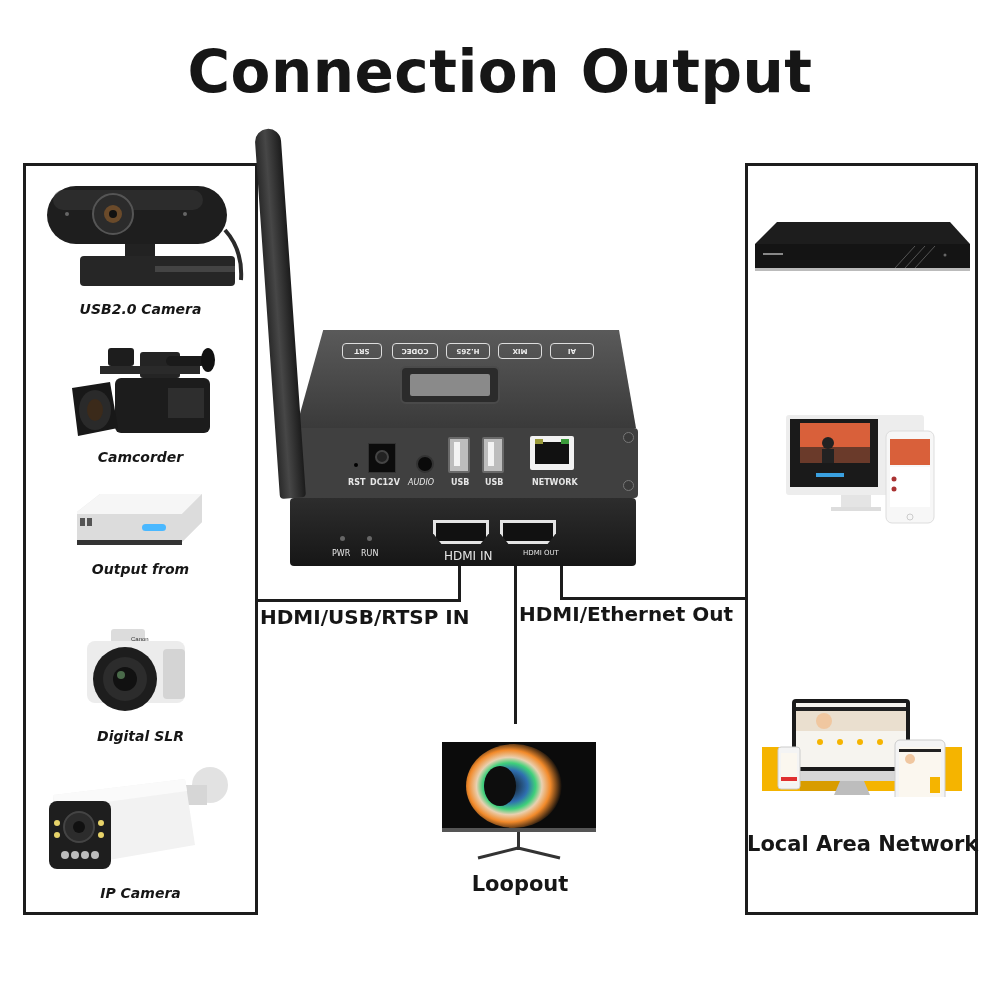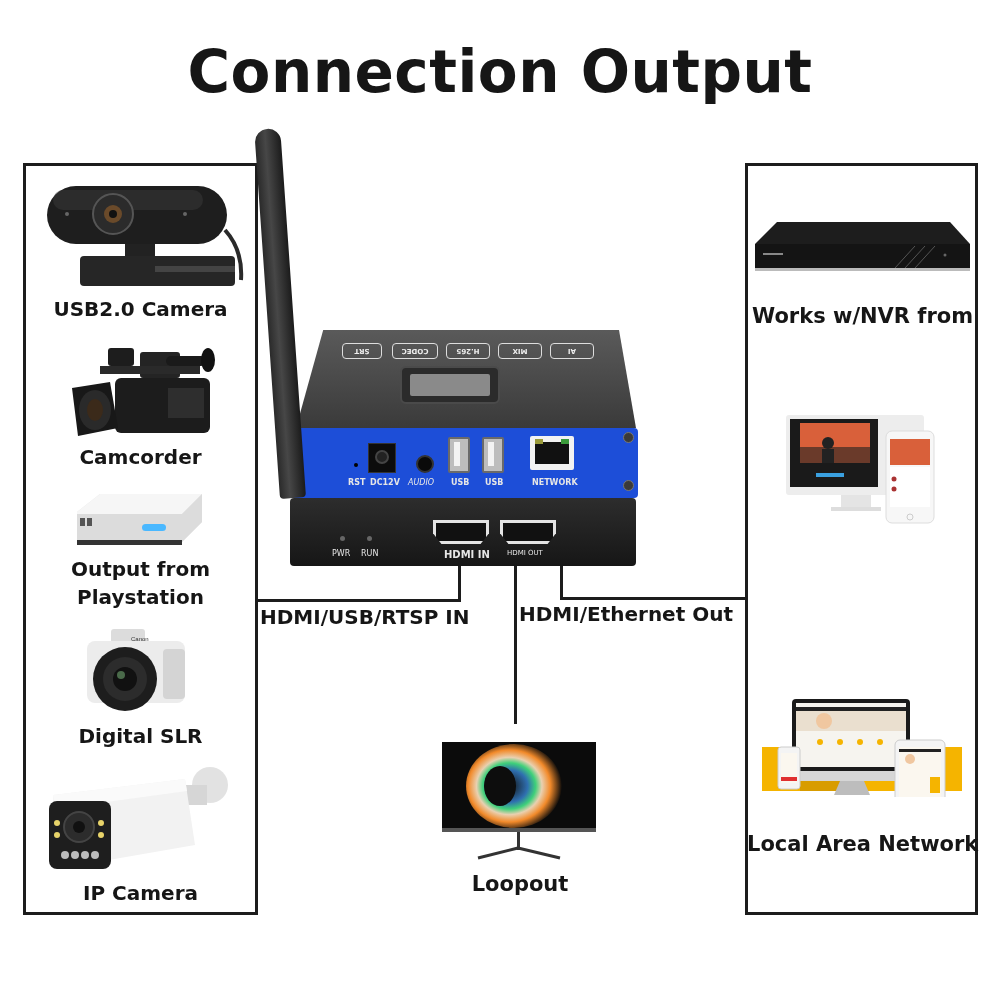--- a/index.html
+++ b/index.html
@@ -2,32 +2,32 @@
 <html><head>
 <meta charset="utf-8">
 <style>
   html, body { margin:0; padding:0; }
   body { width:1000px; height:1000px; background:#ffffff; position:relative; overflow:hidden;
          font-family:"DejaVu Sans", sans-serif; color:#1a1a1a; }
   .abs { position:absolute; }
   .title { left:0; top:38px; width:1000px; text-align:center; font-size:58px; font-weight:bold; letter-spacing:0.5px; color:#161616; }
   .box { border:3px solid #1c1c1c; background:#fff; box-sizing:border-box; }
   .lbl { font-weight:bold; color:#161616; text-align:center; }
-  .lbl-l { font-size:20px; line-height:28px; }
+  .lbl-l { font-size:14px; line-height:28px;font-style:italic; }
   .lbl-r { font-size:21px; line-height:29px; text-align:left; }
   .line { background:#1c1c1c; }
   .conn-lbl { font-size:20px; font-weight:bold; color:#161616; white-space:nowrap; }
 
   
   .antenna { left:280px; top:128px; width:26px; height:370px; background:linear-gradient(90deg,#2a2a2a,#474747 40%,#1b1b1b); border-radius:13px 13px 4px 4px; transform:rotate(-4deg); transform-origin:bottom center; z-index:5; }
   .top-face { left:296px; top:330px; width:340px; height:98px; background:linear-gradient(180deg,#5a5a5a,#3a3a3a); clip-path:polygon(8% 0,95% 0,100% 100%,0 100%); }
   .chip { position:absolute; top:13px; height:14px; border:1.5px solid #ddd; border-radius:4px; color:#eee; font-size:7px; font-weight:bold; text-align:center; line-height:14px; transform:rotate(180deg); }
   .lcd { position:absolute; left:104px; top:36px; width:96px; height:34px; border-radius:6px; background:#2b2b2b; border:2px solid #4a4a4a; }
   .lcd-in { position:absolute; left:8px; top:6px; right:8px; bottom:6px; background:#8a8a8a; border-radius:2px; }
-  .panel1 { left:288px; top:428px; width:350px; height:70px; background:#1d4ed8; border-radius:4px; }
+  .panel1 { left:288px; top:428px; width:350px; height:70px; background:#404040; border-radius:4px; }
   .panel2 { left:290px; top:498px; width:346px; height:68px; background:linear-gradient(180deg,#2d2d2d,#161616); border-radius:4px; }
   .plab { position:absolute; color:#e6e6e6; font-size:8px; font-weight:bold; }
   .port-usb { position:absolute; width:18px; height:32px; background:#bdbdbd; border:2px solid #6a6a6a; border-radius:2px; }
   .port-usb::after { content:""; position:absolute; left:4px; top:3px; width:6px; height:24px; background:#f3f3f3; }
   .rj45 { position:absolute; width:44px; height:34px; background:#f2f2f2; border-radius:2px; }
   .rj45 .hole { position:absolute; left:5px; top:6px; width:34px; height:22px; background:#111; }
   .rj45 .led { position:absolute; top:3px; width:8px; height:5px; }
   .hdmi { position:absolute; width:50px; height:18px; background:#111; border:3px solid #e4e4e4; clip-path:polygon(0 0,100% 0,100% 55%,85% 100%,15% 100%,0 55%); }
   .led-dot { position:absolute; width:5px; height:5px; border-radius:50%; background:#666; }
   .screw { position:absolute; width:9px; height:9px; border-radius:50%; background:#3a3a3a; border:1px solid #777; }
@@ -81,21 +81,20 @@
     <polygon points="5,20 28,2 130,2 110,22 5,22" fill="#f6f6f6"></polygon>
     <polygon points="5,22 110,22 130,2 130,30 110,50 5,50" fill="#dcdcdc"></polygon>
     <rect x="5" y="48" width="105" height="5" fill="#333"></rect>
     <rect x="70" y="32" width="24" height="7" rx="3.5" fill="#4ab8ff"></rect>
     <rect x="8" y="26" width="5" height="8" fill="#555"></rect>
     <rect x="15" y="26" width="5" height="8" fill="#555"></rect>
   </svg>
 </div>
 <div class="abs lbl lbl-l" style="left:26px;top:555px;width:229px;">
   <div>Output from</div>
-  <div>Playstation</div>
 </div>
 
 <div class="icon" style="left:83px;top:627px;width:105px;height:90px;">
   <svg width="105" height="90" viewBox="0 0 105 90">
     <rect x="28" y="2" width="34" height="14" rx="3" fill="#dcdcdc"></rect>
     <rect x="4" y="14" width="98" height="62" rx="8" fill="#ececec"></rect>
     <rect x="80" y="22" width="22" height="50" rx="4" fill="#d4d4d4"></rect>
     <circle cx="42" cy="52" r="32" fill="#1d1d1d"></circle>
     <circle cx="42" cy="52" r="22" fill="#2c2c2c"></circle>
     <circle cx="42" cy="52" r="12" fill="#111"></circle>
@@ -134,21 +133,20 @@
     <rect x="0" y="22" width="215" height="24" fill="#141414"></rect>
     <rect x="0" y="46" width="215" height="3" fill="#bbb"></rect>
     <line x1="140" y1="46" x2="160" y2="24" stroke="#555" stroke-width="1"></line>
     <line x1="150" y1="46" x2="170" y2="24" stroke="#555" stroke-width="1"></line>
     <line x1="160" y1="46" x2="180" y2="24" stroke="#555" stroke-width="1"></line>
     <rect x="8" y="31" width="20" height="2" fill="#888"></rect>
     <circle cx="190" cy="33" r="1.5" fill="#666"></circle>
   </svg>
 </div>
 <div class="abs lbl lbl-r" style="left:752px;top:302px;width:240px;">
-  <div>Works w/NVR from</div>
 </div>
 
 <div class="icon" style="left:786px;top:413px;width:150px;height:112px;">
   <svg width="150" height="112" viewBox="0 0 150 112">
     <rect x="0" y="2" width="138" height="80" rx="3" fill="#ededed"></rect>
     <rect x="4" y="6" width="88" height="68" fill="#1a1a1a"></rect>
     <rect x="14" y="10" width="70" height="40" fill="#d9603a"></rect>
     <rect x="14" y="34" width="70" height="16" fill="#6a3a2a"></rect>
     <circle cx="42" cy="30" r="6" fill="#222"></circle>
     <rect x="36" y="36" width="12" height="14" fill="#222"></rect>
@@ -261,17 +259,17 @@
   <span class="plab" style="left:244px;top:50px;">NETWORK</span>
 </div>
 
 <div class="abs panel2">
   <span class="led-dot" style="left:50px;top:38px;"></span>
   <span class="led-dot" style="left:77px;top:38px;"></span>
   <span class="plab" style="left:42px;top:51px;font-weight:normal;">PWR</span>
   <span class="plab" style="left:71px;top:51px;font-weight:normal;">RUN</span>
   <span class="hdmi" style="left:143px;top:22px;"></span>
   <span class="hdmi" style="left:210px;top:22px;"></span>
-  <span class="plab" style="left:154px;top:51px;font-weight:bold;font-size:10px;text-align:center;">HDMI IN</span>
-  <span class="plab" style="left:217px;top:51px;font-weight:normal;font-size:7px;">HDMI OUT</span>
+  <span class="plab" style="left:154px;top:51px;font-weight:normal;font-size:12px;text-align:center;">HDMI IN</span>
+  <span class="plab" style="left:233px;top:51px;font-weight:normal;font-size:7px;">HDMI OUT</span>
 </div>
 
 <div class="abs antenna"></div>
 
 </body></html>

